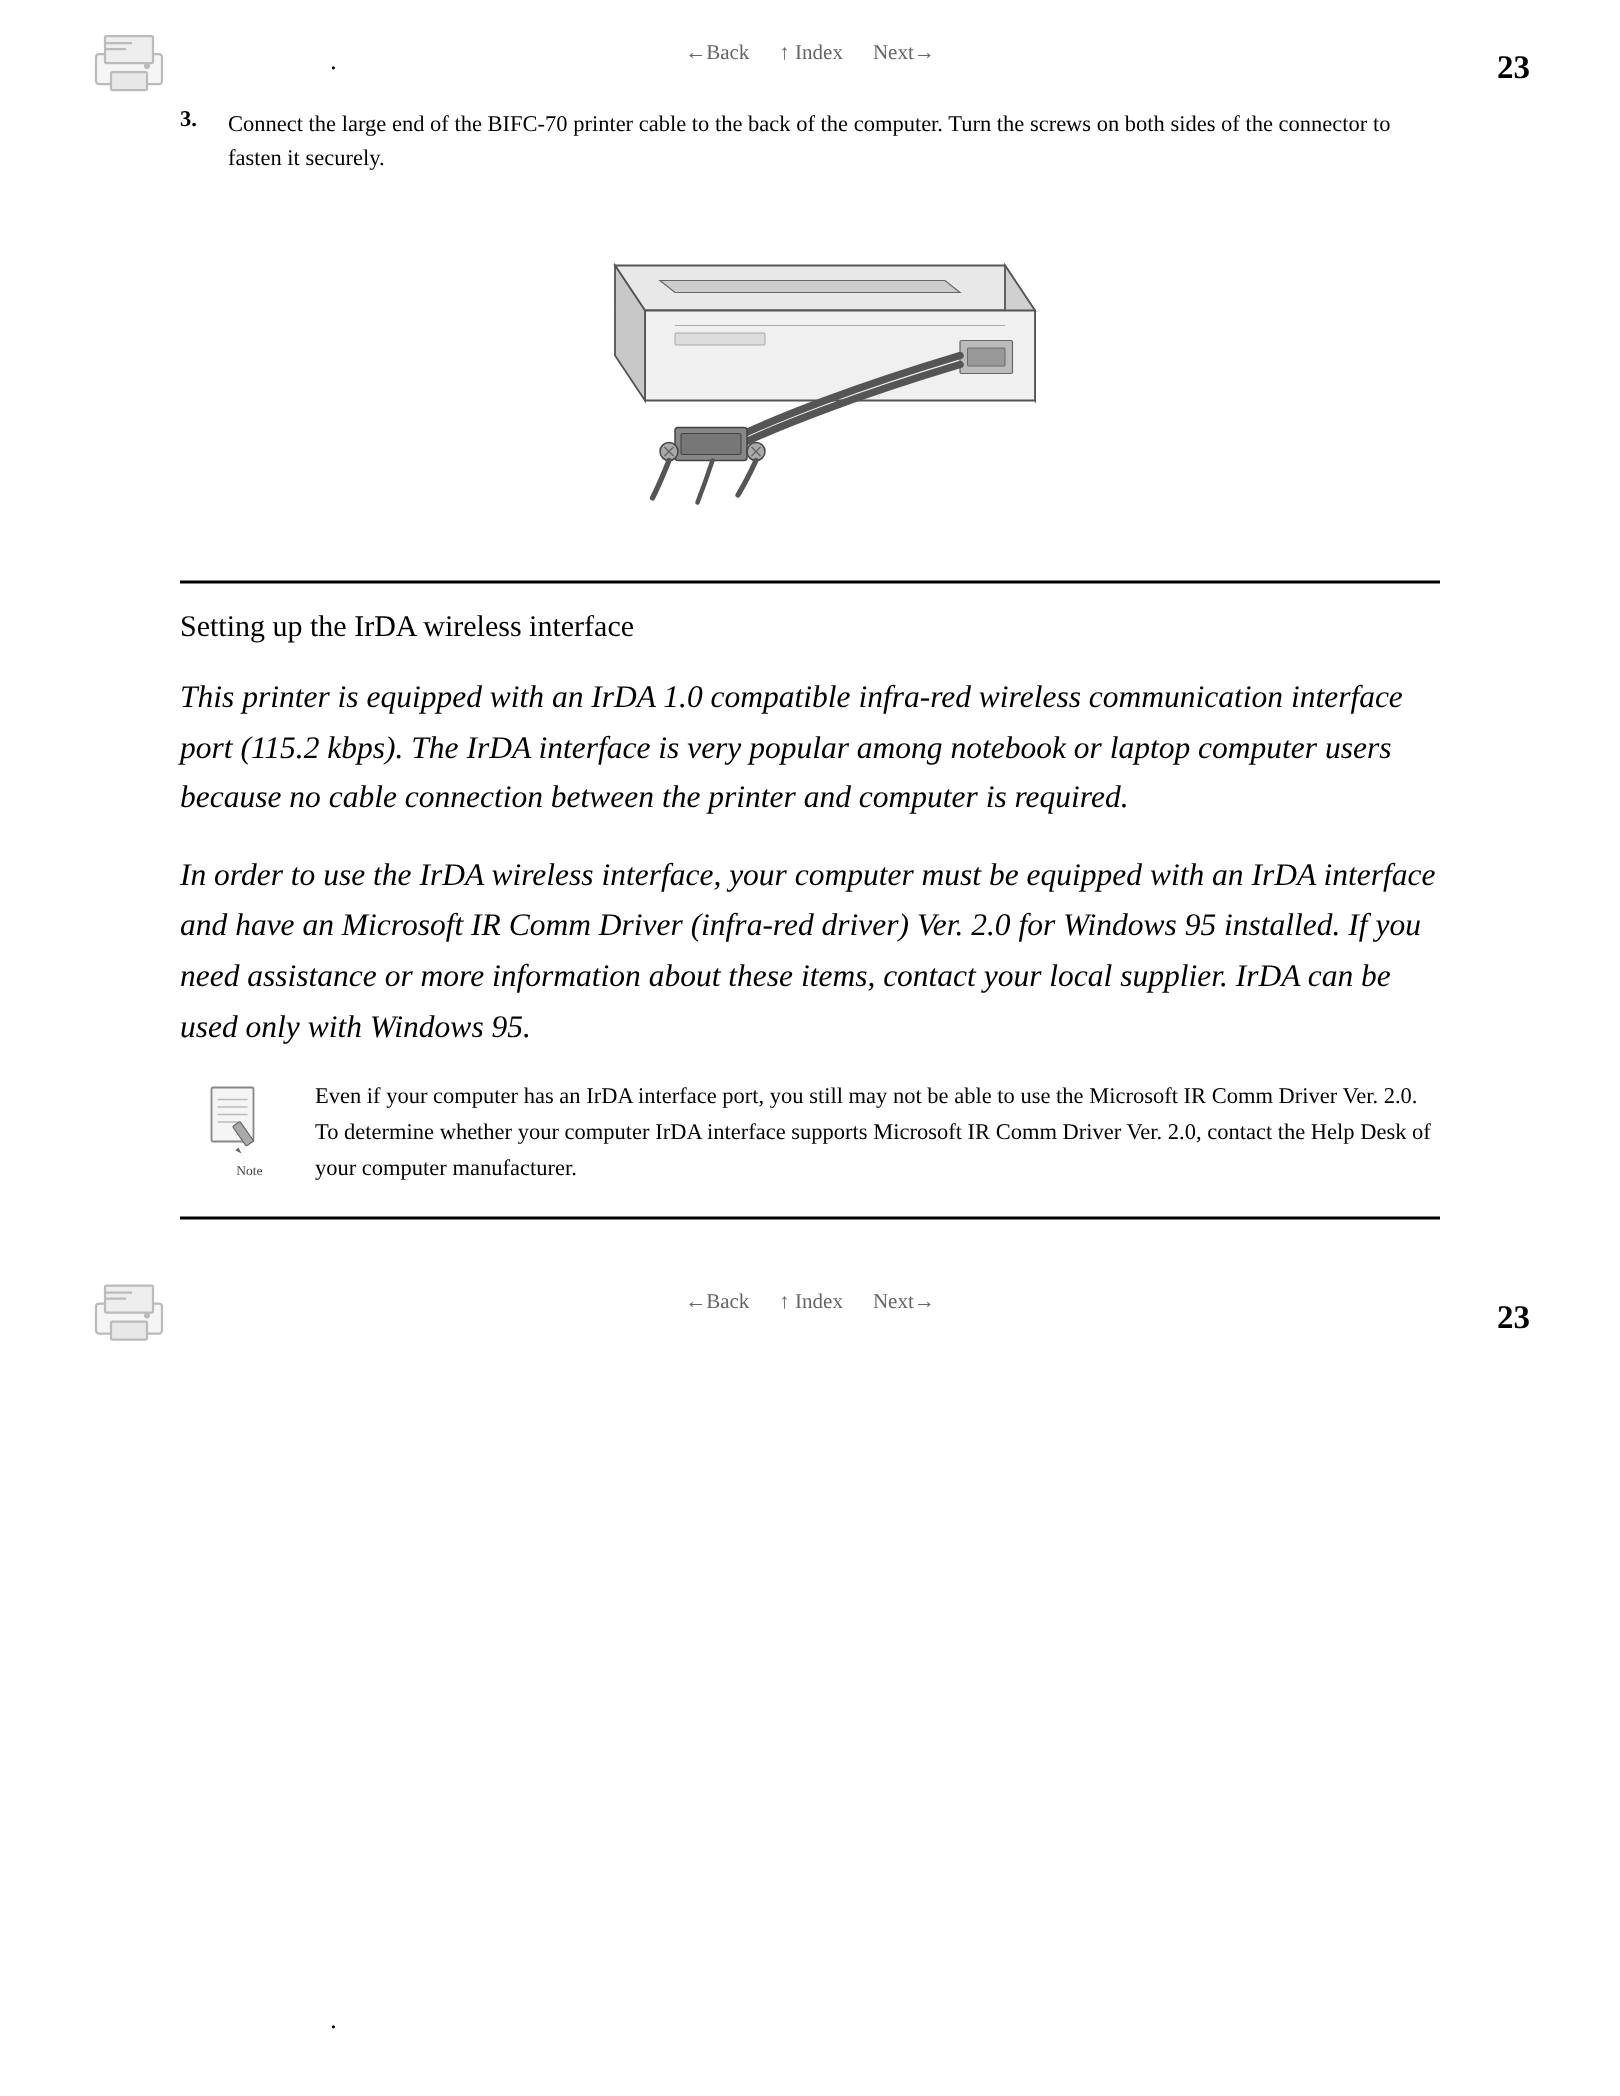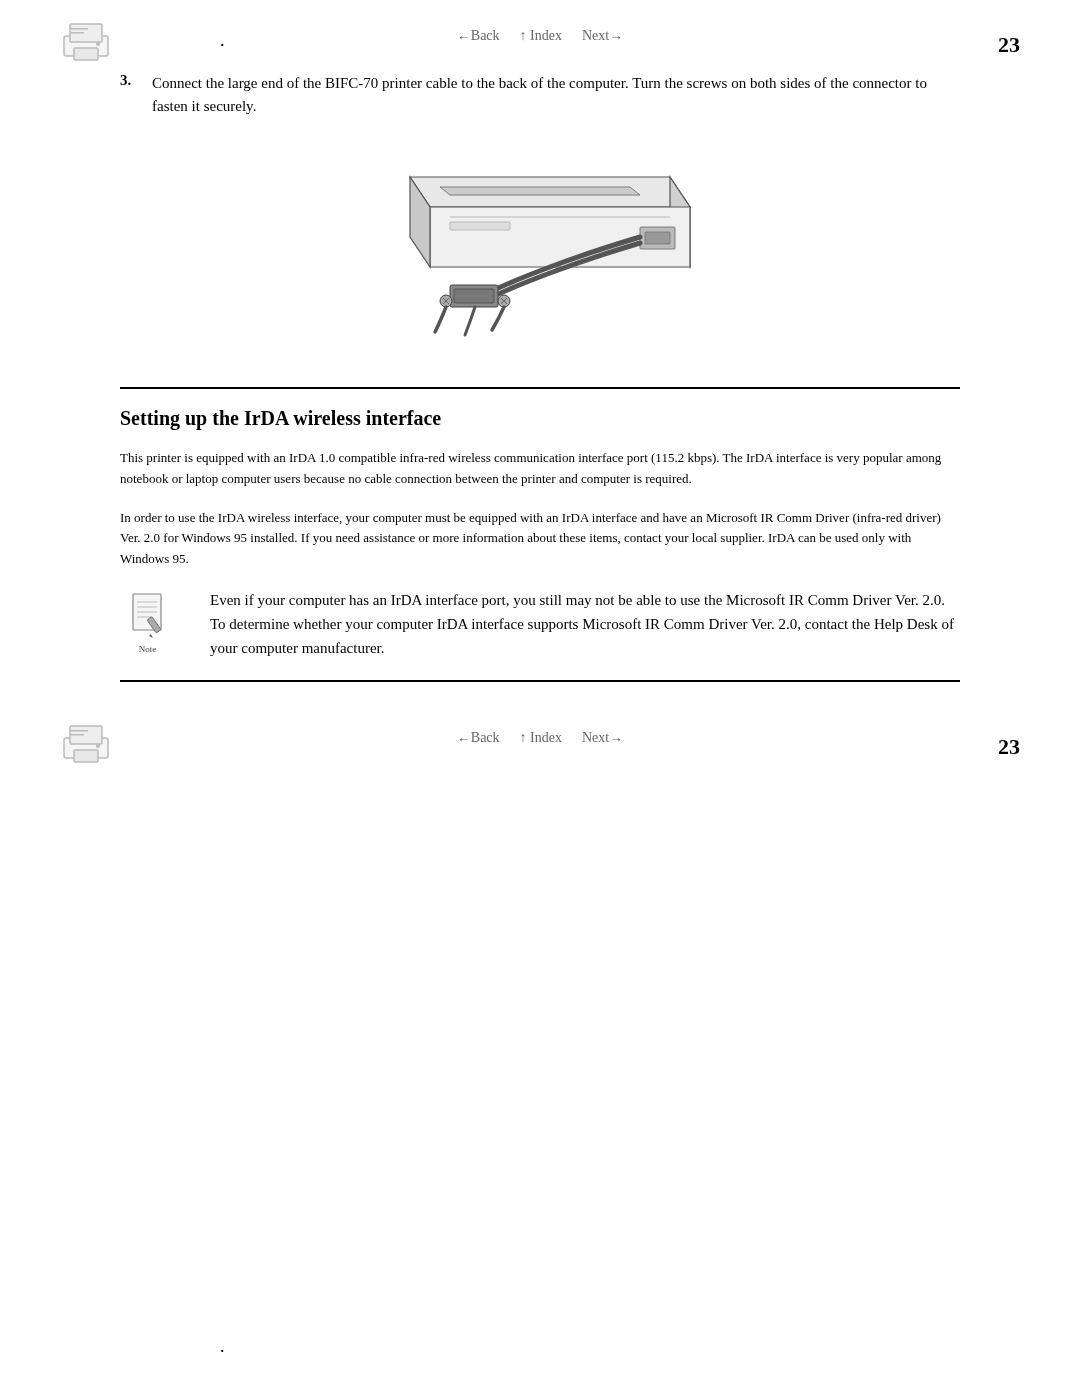--- a/index.html
+++ b/index.html
@@ -109,44 +109,45 @@
     
     .section-divider {
       border: none;
       border-top: 2px solid #000;
       margin: 20px 0 18px 0;
     }
 
     
     .section-heading {
       font-size: 20px;
-      font-weight: bold;
+      font-weight: normal;
       margin-bottom: 18px;
     }
 
     
     .body-para {
-      font-size: 13px;
+      font-size: 21px;
       line-height: 1.6;
       margin-bottom: 18px;
+      font-style: italic;
     }
 
     
     .note-block {
       display: flex;
       gap: 16px;
       margin: 10px 0 20px 0;
       align-items: flex-start;
     }
 
     .note-icon-area {
       min-width: 55px;
       display: flex;
       flex-direction: column;
-      align-items: center;
+      align-items: flex-end;
       padding-top: 4px;
     }
 
     .note-icon-area svg {
       width: 38px;
       height: 50px;
     }
 
     .note-label {
       font-size: 9px;

